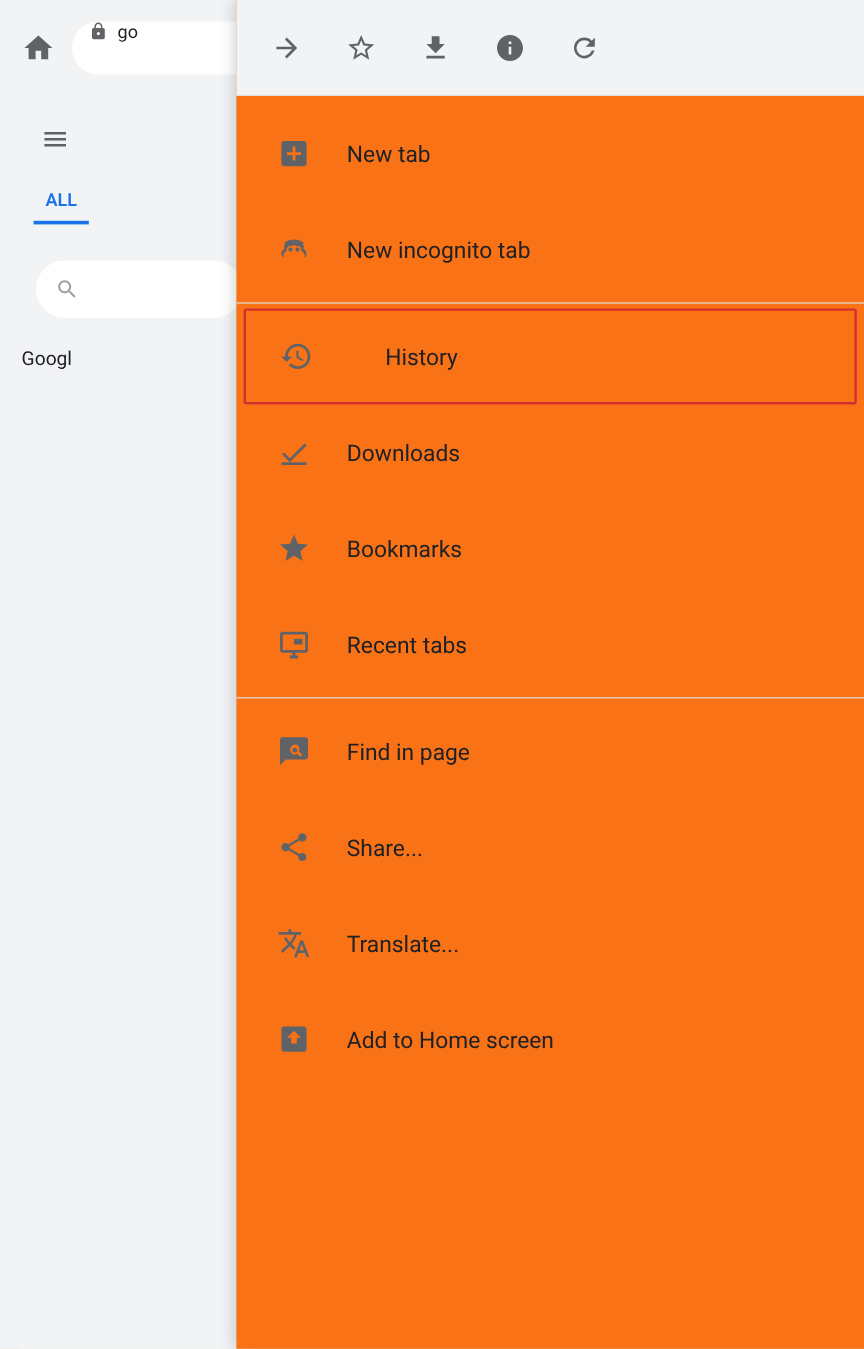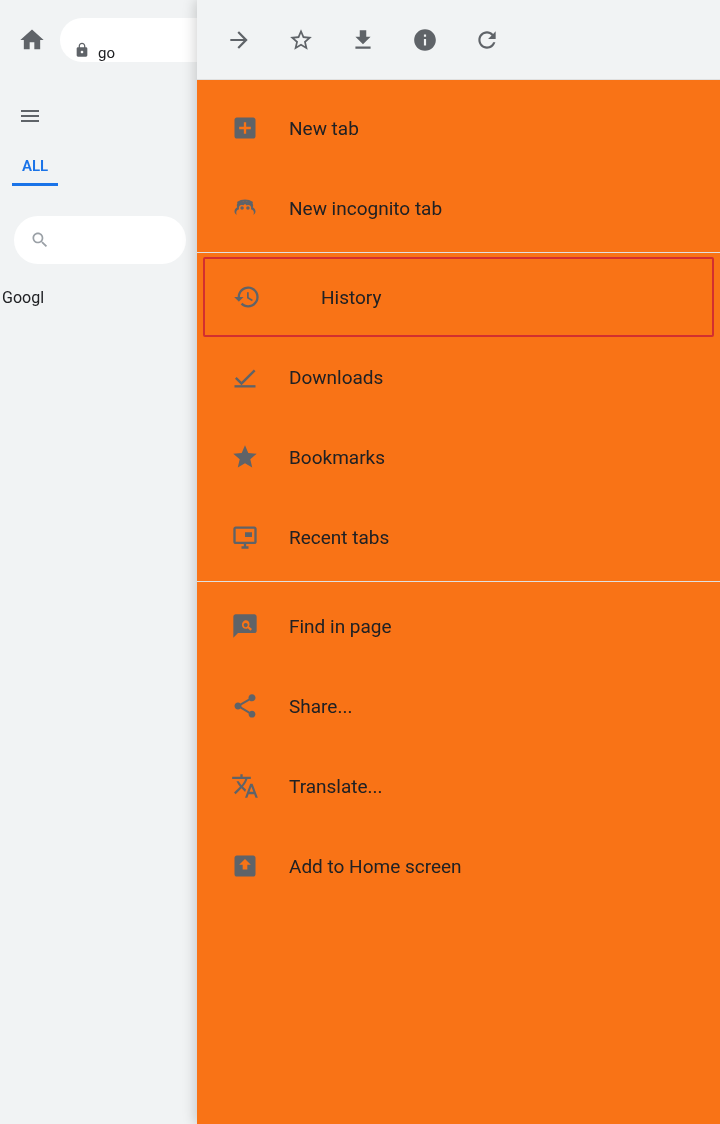--- a/index.html
+++ b/index.html
@@ -45,42 +45,42 @@
       color: #5f6368;
       font-size: 22px;
       flex-shrink: 0;
     }
 
     .toolbar-address-bar {
       background: white;
       border-radius: 24px;
       height: 44px;
       display: flex;
-      align-items: flex-end;
+      align-items: flex-start;
       padding: 0 14px;
       gap: 8px;
       width: 160px;
       flex-shrink: 0;
     }
 
     .toolbar-address-bar .lock-icon {
       color: #5f6368;
       font-size: 16px;
     }
 
     .toolbar-address-bar .url-text {
       color: #202124;
       font-size: 15px;
     }
 
     
     .sidebar-strip {
       position: absolute;
       top: 80px;
-      left: 0;
+      left: 16px;
       width: 200px;
       height: 1044px;
       background: #f1f3f4;
       z-index: 2;
       padding: 12px 0;
     }
 
     .sidebar-menu-icon {
       padding: 12px 18px;
       color: #5f6368;

